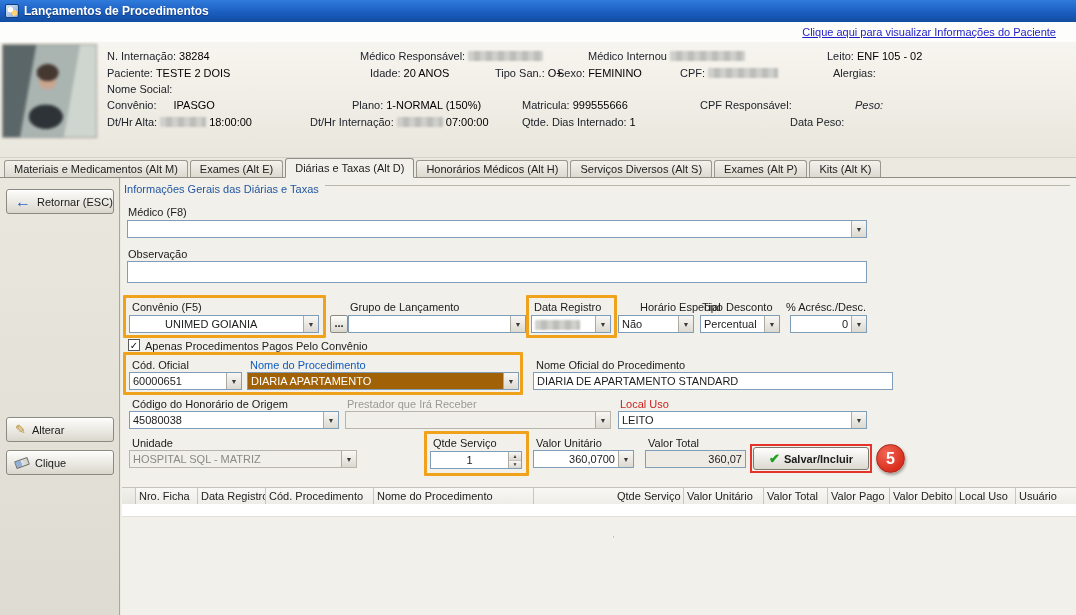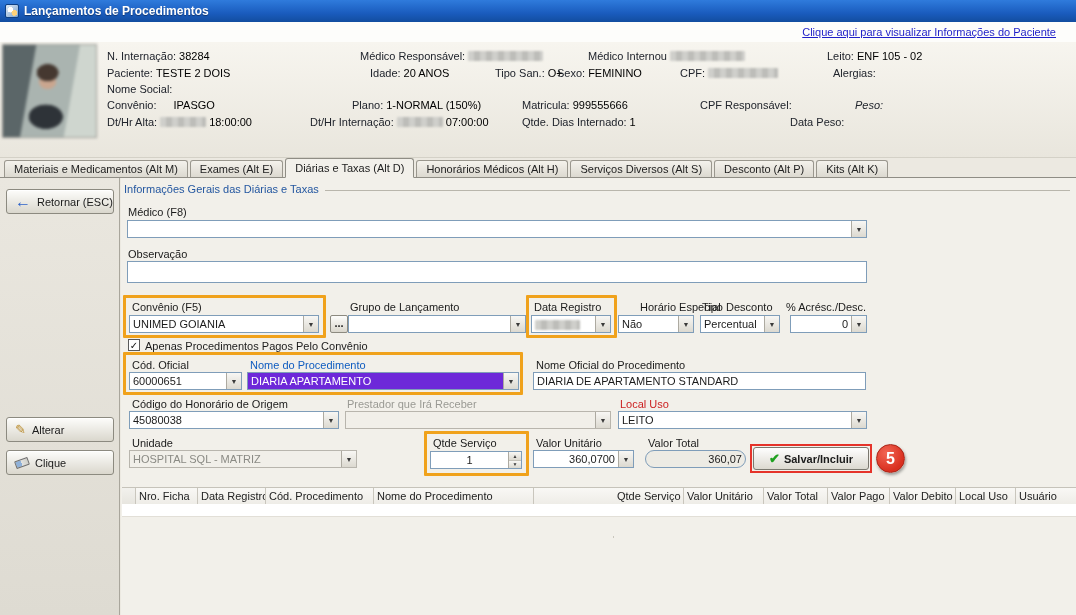--- a/index.html
+++ b/index.html
@@ -54,33 +54,33 @@
 
   .side-btn { position:absolute; display:flex; align-items:center; gap:6px; padding-left:8px;
     background:linear-gradient(180deg,#fdfdfb,#dad7cd); border:1px solid #8c8a80; border-radius:3px;
     box-shadow:inset 0 1px 0 #fff; cursor:pointer; }
   .back-arrow { color:#2d62c9; font-weight:bold; font-size:16px; line-height:10px; }
   .pencil { color:#b98a2a; font-size:13px; }
   .eraser { width:14px; height:8px; border:1px solid #6f6f6f; border-radius:1px; transform:rotate(-20deg);
     background:linear-gradient(90deg,#8fb1d9 0 45%, #e3e3e0 45%, #cfcfc9 100%); }
 
   
-  .section-head { position:absolute; left:124px; top:183px; width:946px; display:flex; align-items:center; gap:6px; }
+  .section-head { position:absolute; left:124px; top:183px; width:946px; display:flex; gap:6px; }
   .section-title { color:#2457a0; white-space:nowrap; }
   .section-line { flex:1; height:1px; background:#b9b6ac; margin-top:2px; }
 
   .lbl { position:absolute; white-space:nowrap; color:#1b1b1b; }
   .lbl.blue { color:#0f5cc0; }
   .lbl.red { color:#cc2222; }
   .lbl.gray { color:#9a9a94; }
 
   .combo { position:absolute; background:#fff; border:1px solid #7f9db9; display:flex; align-items:stretch; height:18px; }
   .combo .val { flex:1; padding:2px 3px 0 3px; overflow:hidden; white-space:nowrap; }
   .combo .val.right { text-align:right; }
-  .combo .sel { background:#6d28d9; color:#fff; }
+  .combo .sel { background:#a16207; color:#fff; }
   .combo .arrow { width:15px; background:linear-gradient(#f8f7f4,#dcd9d0); border-left:1px solid #adaaa1;
     display:flex; align-items:center; justify-content:center; font-size:7px; color:#3a3a3a; cursor:pointer; }
   .combo.disabled { background:#f1efe9; border-color:#b8b5ad; }
   .combo.disabled .val { color:#8a8a84; }
   .inputbox { position:absolute; background:#fff; border:1px solid #7f9db9; padding:2px 3px 0 3px;
     overflow:hidden; white-space:nowrap; }
   .inputbox.sunken { background:#edebe4; text-align:right; }
   .spin { position:absolute; background:#fff; border:1px solid #7f9db9; display:flex; height:18px; }
   .spin .val { flex:1; text-align:center; padding-top:2px; }
   .spin .btns { width:13px; display:flex; flex-direction:column; border-left:1px solid #adaaa1; }
@@ -212,21 +212,21 @@
       <span class="plbl">Data Peso:</span>
     </div>
   </div>
 
   <div class="tabbar">
     <div class="tab">Materiais e Medicamentos (Alt M)</div>
     <div class="tab">Exames (Alt E)</div>
     <div class="tab active">Diárias e Taxas (Alt D)</div>
     <div class="tab">Honorários Médicos (Alt H)</div>
     <div class="tab">Serviços Diversos (Alt S)</div>
-    <div class="tab">Desconto (Alt P)</div>
+    <div class="tab">Exames (Alt P)</div>
     <div class="tab">Kits (Alt K)</div>
   </div>
 
   <div class="sidebar"></div>
   <div class="main-bg"></div>
 
   <div class="side-btn" style="left:6px;top:189px;width:108px;height:25px;">
     <span class="back-arrow">←</span>
     <span>Retornar (ESC)</span>
   </div>
@@ -247,21 +247,21 @@
   <span class="lbl" style="left:128px;top:206px;">Médico (F8)</span>
   <div class="combo" style="left:127px;top:220px;width:740px;">
     <span class="val"></span>
     <span class="arrow">▼</span>
   </div>
 
   <span class="lbl" style="left:128px;top:248px;">Observação</span>
   <div class="inputbox" style="left:127px;top:261px;width:740px;height:22px;"></div>
 
   <span class="lbl" style="left:132px;top:301px;">Convênio (F5)</span>
-  <div class="combo" style="left:129px;top:315px;width:190px;">
+  <div class="combo" style="left:129px;top:315px;width:190px;padding-left:32px;">
     <span class="val">UNIMED GOIANIA</span>
     <span class="arrow">▼</span>
   </div>
   <div class="browse-btn" style="left:330px;top:315px;">...</div>
 
   <span class="lbl" style="left:350px;top:301px;">Grupo de Lançamento</span>
   <div class="combo" style="left:348px;top:315px;width:178px;">
     <span class="val"></span>
     <span class="arrow">▼</span>
   </div>
@@ -301,21 +301,21 @@
     <span class="arrow">▼</span>
   </div>
 
   <span class="lbl blue" style="left:250px;top:359px;">Nome do Procedimento</span>
   <div class="combo" style="left:247px;top:372px;width:272px;">
     <span class="val sel">DIARIA APARTAMENTO</span>
     <span class="arrow">▼</span>
   </div>
 
   <span class="lbl" style="left:536px;top:359px;">Nome Oficial do Procedimento</span>
-  <div class="inputbox" style="left:533px;top:372px;width:333px;height:18px;">DIARIA DE APARTAMENTO STANDARD</div>
+  <div class="inputbox" style="left:533px;top:372px;width:360px;height:18px;">DIARIA DE APARTAMENTO STANDARD</div>
 
   <span class="lbl" style="left:132px;top:398px;">Código do Honorário de Origem</span>
   <div class="combo" style="left:129px;top:411px;width:210px;">
     <span class="val">45080038</span>
     <span class="arrow">▼</span>
   </div>
 
   <span class="lbl gray" style="left:347px;top:398px;">Prestador que Irá Receber</span>
   <div class="combo disabled" style="left:345px;top:411px;width:266px;">
     <span class="val"></span>
@@ -343,21 +343,21 @@
     </span>
   </div>
 
   <span class="lbl" style="left:536px;top:437px;">Valor Unitário</span>
   <div class="combo" style="left:533px;top:450px;width:101px;">
     <span class="val right">360,0700</span>
     <span class="arrow">▼</span>
   </div>
 
   <span class="lbl" style="left:648px;top:437px;">Valor Total</span>
-  <div class="inputbox sunken" style="left:645px;top:450px;width:101px;height:18px;border-radius:9px;">360,07</div>
+  <div class="inputbox sunken" style="left:645px;top:450px;width:101px;height:18px;">360,07</div>
 
   <div class="save-btn" style="left:753px;top:447px;width:116px;height:23px;">
     <span class="save-check">✔</span>
     <span>Salvar/Incluir</span>
   </div>
 
   <div class="orange-box" style="left:123px;top:295px;width:203px;height:43px;"></div>
   <div class="orange-box" style="left:526px;top:295px;width:91px;height:43px;"></div>
   <div class="orange-box" style="left:123px;top:352px;width:400px;height:43px;"></div>
   <div class="orange-box" style="left:424px;top:431px;width:105px;height:45px;"></div>

